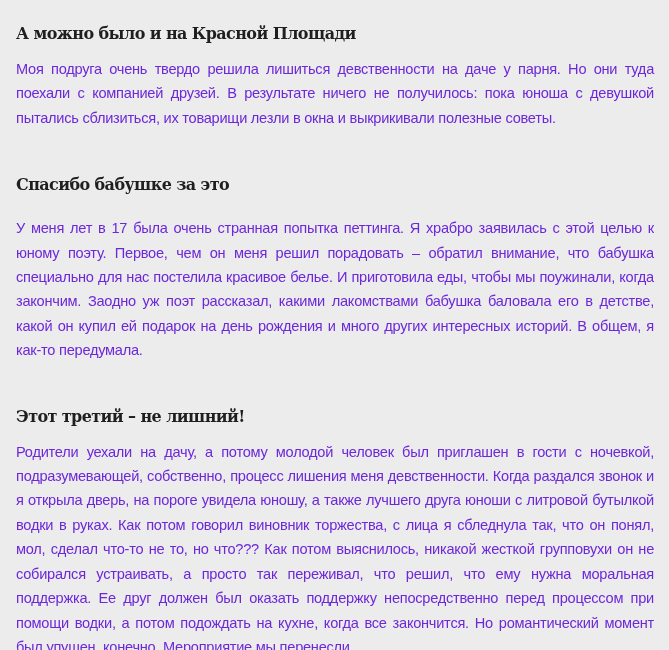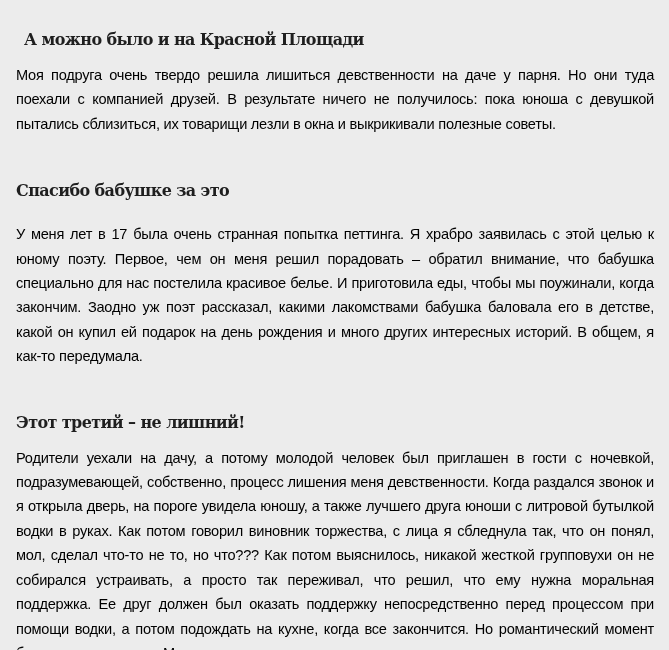--- a/index.html
+++ b/index.html
@@ -22,27 +22,27 @@
       font-weight: bold;
       font-size: 16px;
       color: #1f1f1f;
       margin: 0;
       line-height: 22px;
       letter-spacing: -0.6px;
     }
     .para {
       font-family: "Liberation Sans", sans-serif;
       font-size: 14.6px;
-      color: #000000;
+      color: #6d28d9;
       line-height: 24.4px;
       margin: 0;
       text-align: justify;
       letter-spacing: -0.25px;
     }
-    #s1-title { padding-top: 29px; margin-left: 8px; }
+    #s1-title { padding-top: 23px; }
     #s1-para { margin-top: 12px; }
     #s2-title { margin-top: 44px; }
     #s2-para { margin-top: 20px; }
     #s3-title { margin-top: 43px; }
     #s3-para { margin-top: 12px; }
   </style>
 </head>
 <body>
 
 <div class="article">

